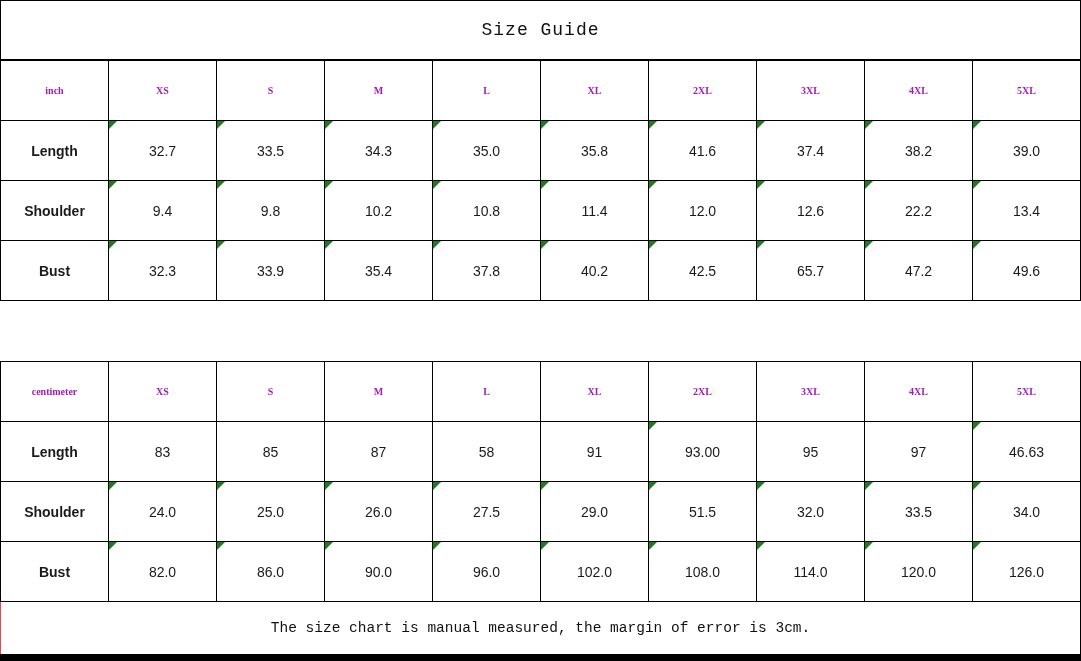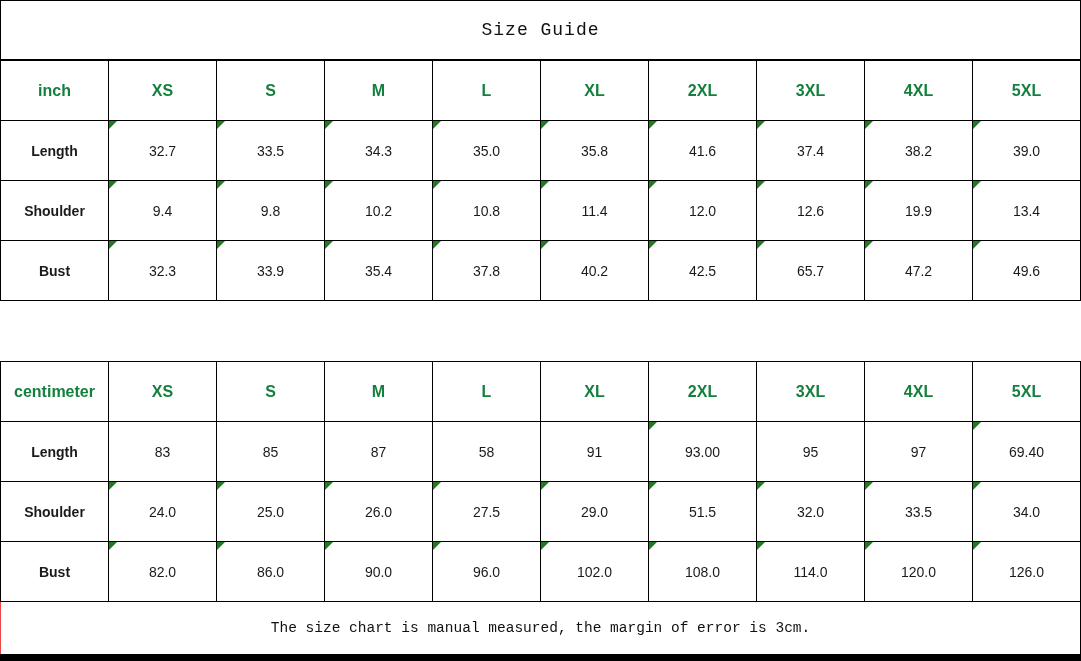--- a/index.html
+++ b/index.html
@@ -34,22 +34,23 @@
     text-align: center;
     vertical-align: middle;
     font-family: "Liberation Sans", sans-serif;
     font-size: 14px;
     color: #1a1a1a;
     position: relative;
     padding: 0;
   }
   table.size-table th {
     font-weight: bold;
-    font-size: 16px;
-    color: #15803d;
+    font-size: 10px;
+    color: #a21caf;
+    font-family: Liberation Serif, serif;
   }
   td.row-label { font-weight: bold; color: #111; }
   td.marked::before {
     content: "";
     position: absolute;
     top: 0;
     left: 0;
     width: 0;
     height: 0;
     border-top: 8px solid var(--marker, #1e7c1e);
@@ -114,21 +115,21 @@
         </tr>
         <tr>
           <td class="row-label">Shoulder</td>
           <td class="marked">9.4</td>
           <td class="marked">9.8</td>
           <td class="marked">10.2</td>
           <td class="marked">10.8</td>
           <td class="marked">11.4</td>
           <td class="marked">12.0</td>
           <td class="marked">12.6</td>
-          <td class="marked">19.9</td>
+          <td class="marked">22.2</td>
           <td class="marked">13.4</td>
         </tr>
         <tr>
           <td class="row-label">Bust</td>
           <td class="marked">32.3</td>
           <td class="marked">33.9</td>
           <td class="marked">35.4</td>
           <td class="marked">37.8</td>
           <td class="marked">40.2</td>
           <td class="marked">42.5</td>
@@ -160,21 +161,21 @@
         <tr>
           <td class="row-label">Length</td>
           <td>83</td>
           <td>85</td>
           <td>87</td>
           <td>58</td>
           <td>91</td>
           <td class="marked">93.00</td>
           <td>95</td>
           <td>97</td>
-          <td class="marked">69.40</td>
+          <td class="marked">46.63</td>
         </tr>
         <tr>
           <td class="row-label">Shoulder</td>
           <td class="marked">24.0</td>
           <td class="marked">25.0</td>
           <td class="marked">26.0</td>
           <td class="marked">27.5</td>
           <td class="marked">29.0</td>
           <td class="marked">51.5</td>
           <td class="marked">32.0</td>

